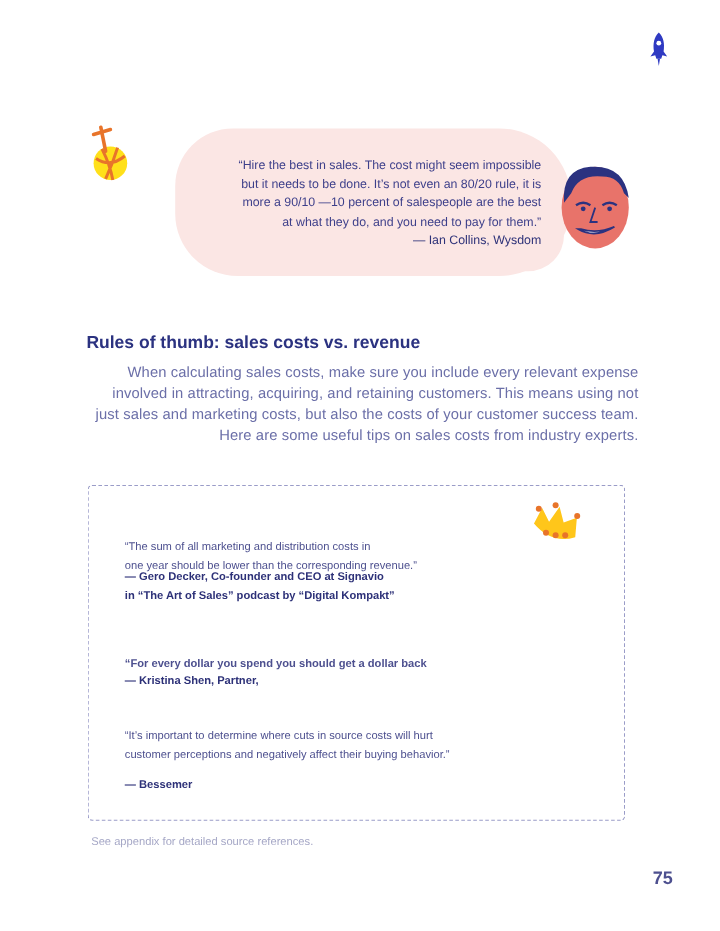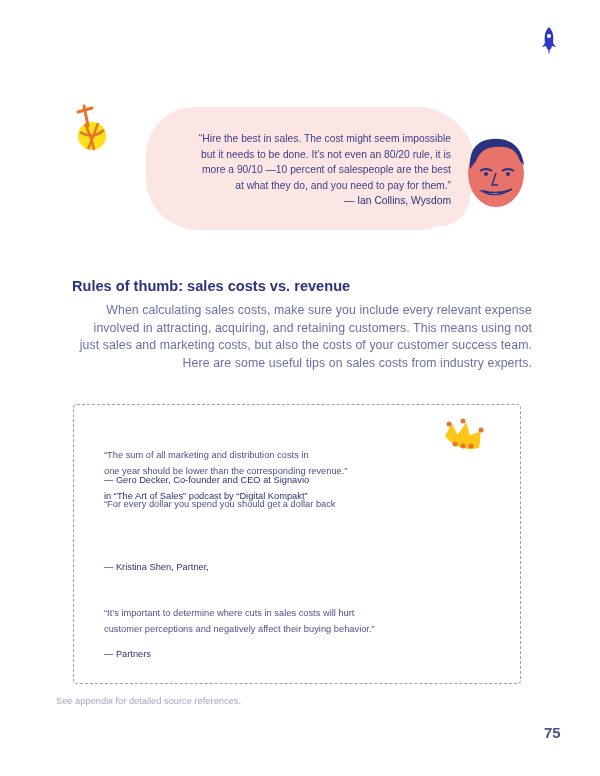--- a/index.html
+++ b/index.html
@@ -30,22 +30,22 @@
   .intro {
     position: absolute; left: 72px; top: 302px; width: 460px; margin: 0;
     font-size: 12.3px; line-height: 17.6px; color: #6b6fa8; letter-spacing: 0.1px; text-align: right;
   }
   .box {
     position: absolute; left: 73px; top: 404px; width: 448px; height: 280px;
     border: 1px dashed #9a9cc8; border-radius: 4px; box-sizing: border-box;
   }
   .crown { position: absolute; left: 441px; top: 418px; width: 46px; height: 36px; }
   .q { position: absolute; left: 104px; width: 330px; font-size: 9.3px; line-height: 15.6px; color: #4d508f; }
-  .a { position: absolute; left: 104px; width: 330px; font-size: 9.3px; line-height: 15.6px; color: #2d3178; font-weight: normal; }
-  .footnote { position: absolute; left: 56px; top: 696px; font-size: 9.3px; color: #a5a7c6; }
+  .a { position: absolute; left: 104px; width: 330px; font-size: 9.3px; line-height: 15.6px; color: #2d3178; font-weight: bold; }
+  .footnote { position: absolute; left: 76px; top: 696px; font-size: 9.3px; color: #a5a7c6; }
   .page-num { position: absolute; left: 544px; top: 724px; font-size: 15px; color: #4d508f; font-weight: bold; }
 </style>
 </head>
 <body>
 
 <svg class="rocket" viewBox="0 0 20 30">
   <path d="M10 1 C14 5 15 10 14 17 L17 21 L13 20 L12 23 L8 23 L7 20 L3 21 L6 17 C5 10 6 5 10 1 Z" fill="#2f3ac2"></path>
   <circle cx="10" cy="10" r="2" fill="#fff"></circle>
   <path d="M9 23 L10 29 L11 23 Z" fill="#2f3ac2"></path>
 </svg>
@@ -94,29 +94,29 @@
 
 <div class="q" style="top:432px;margin-top:16px;">
   <div>“The sum of all marketing and distribution costs in</div>
   <div>one year should be lower than the corresponding revenue.”</div>
 </div>
 <div class="a" style="top:473px;">
   <div>— Gero Decker, Co-founder and CEO at Signavio</div>
   <div>in “The Art of Sales” podcast by “Digital Kompakt”</div>
 </div>
 
-<div class="q" style="top:497px;">
+<div class="q" style="top:546px;font-weight:bold;">
   <div>“For every dollar you spend you should get a dollar back</div>
 </div>
 <div class="a" style="top:560px;">
   <div>— Kristina Shen, Partner,</div>
 </div>
 
 <div class="q" style="top:606px;">
-  <div>“It’s important to determine where cuts in sales costs will hurt</div>
+  <div>“It’s important to determine where cuts in source costs will hurt</div>
   <div>customer perceptions and negatively affect their buying behavior.”</div>
 </div>
 <div class="a" style="top:647px;">
-  <div>— Partners</div>
+  <div>— Bessemer</div>
 </div>
 
 <div class="footnote">See appendix for detailed source references.</div>
 <div class="page-num">75</div>
 
 </body></html>

